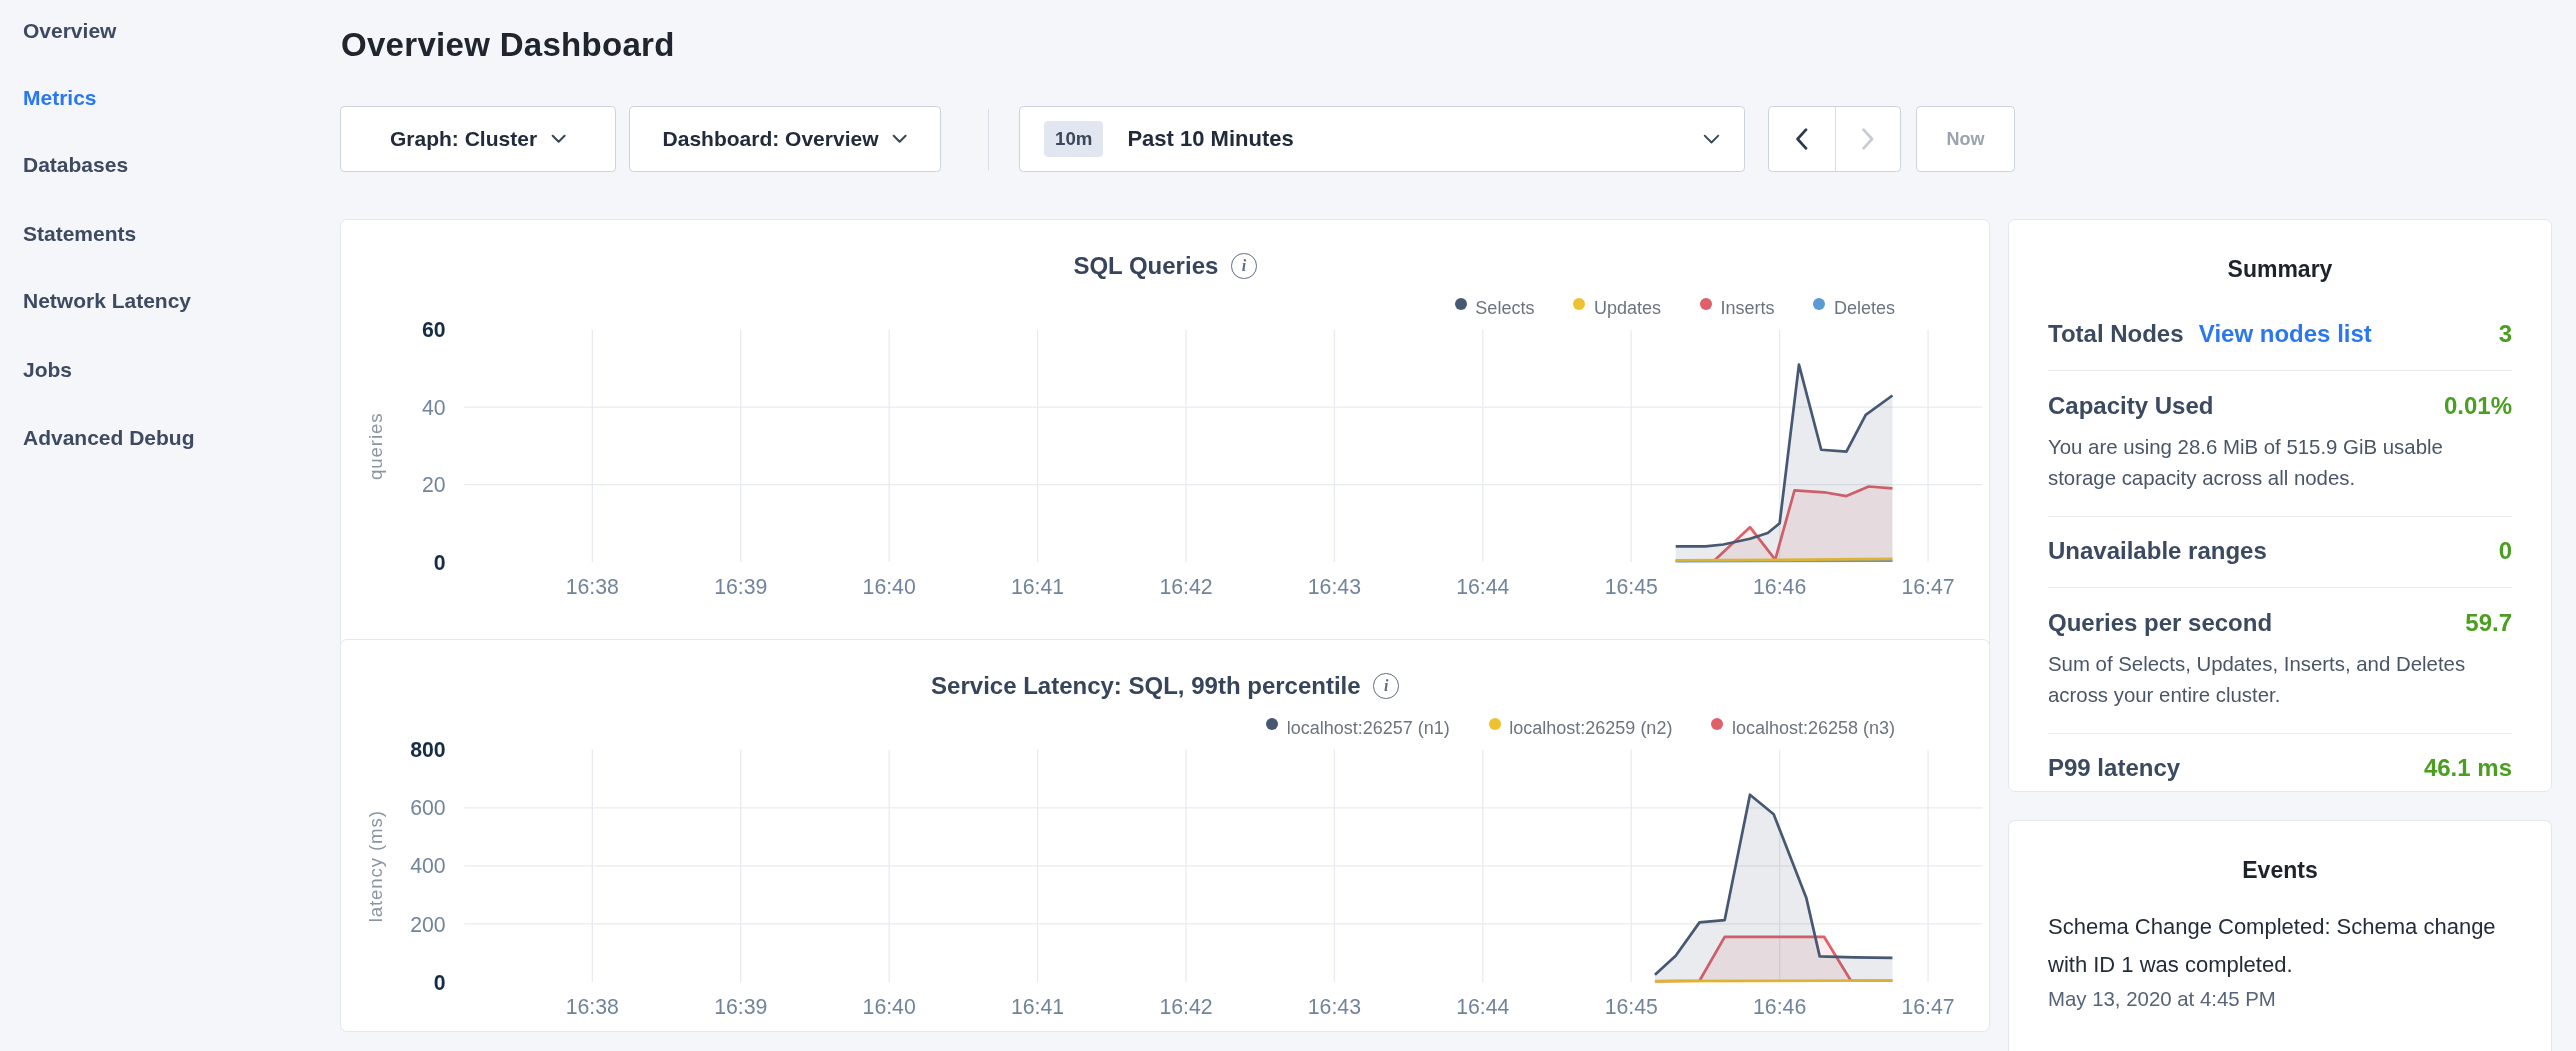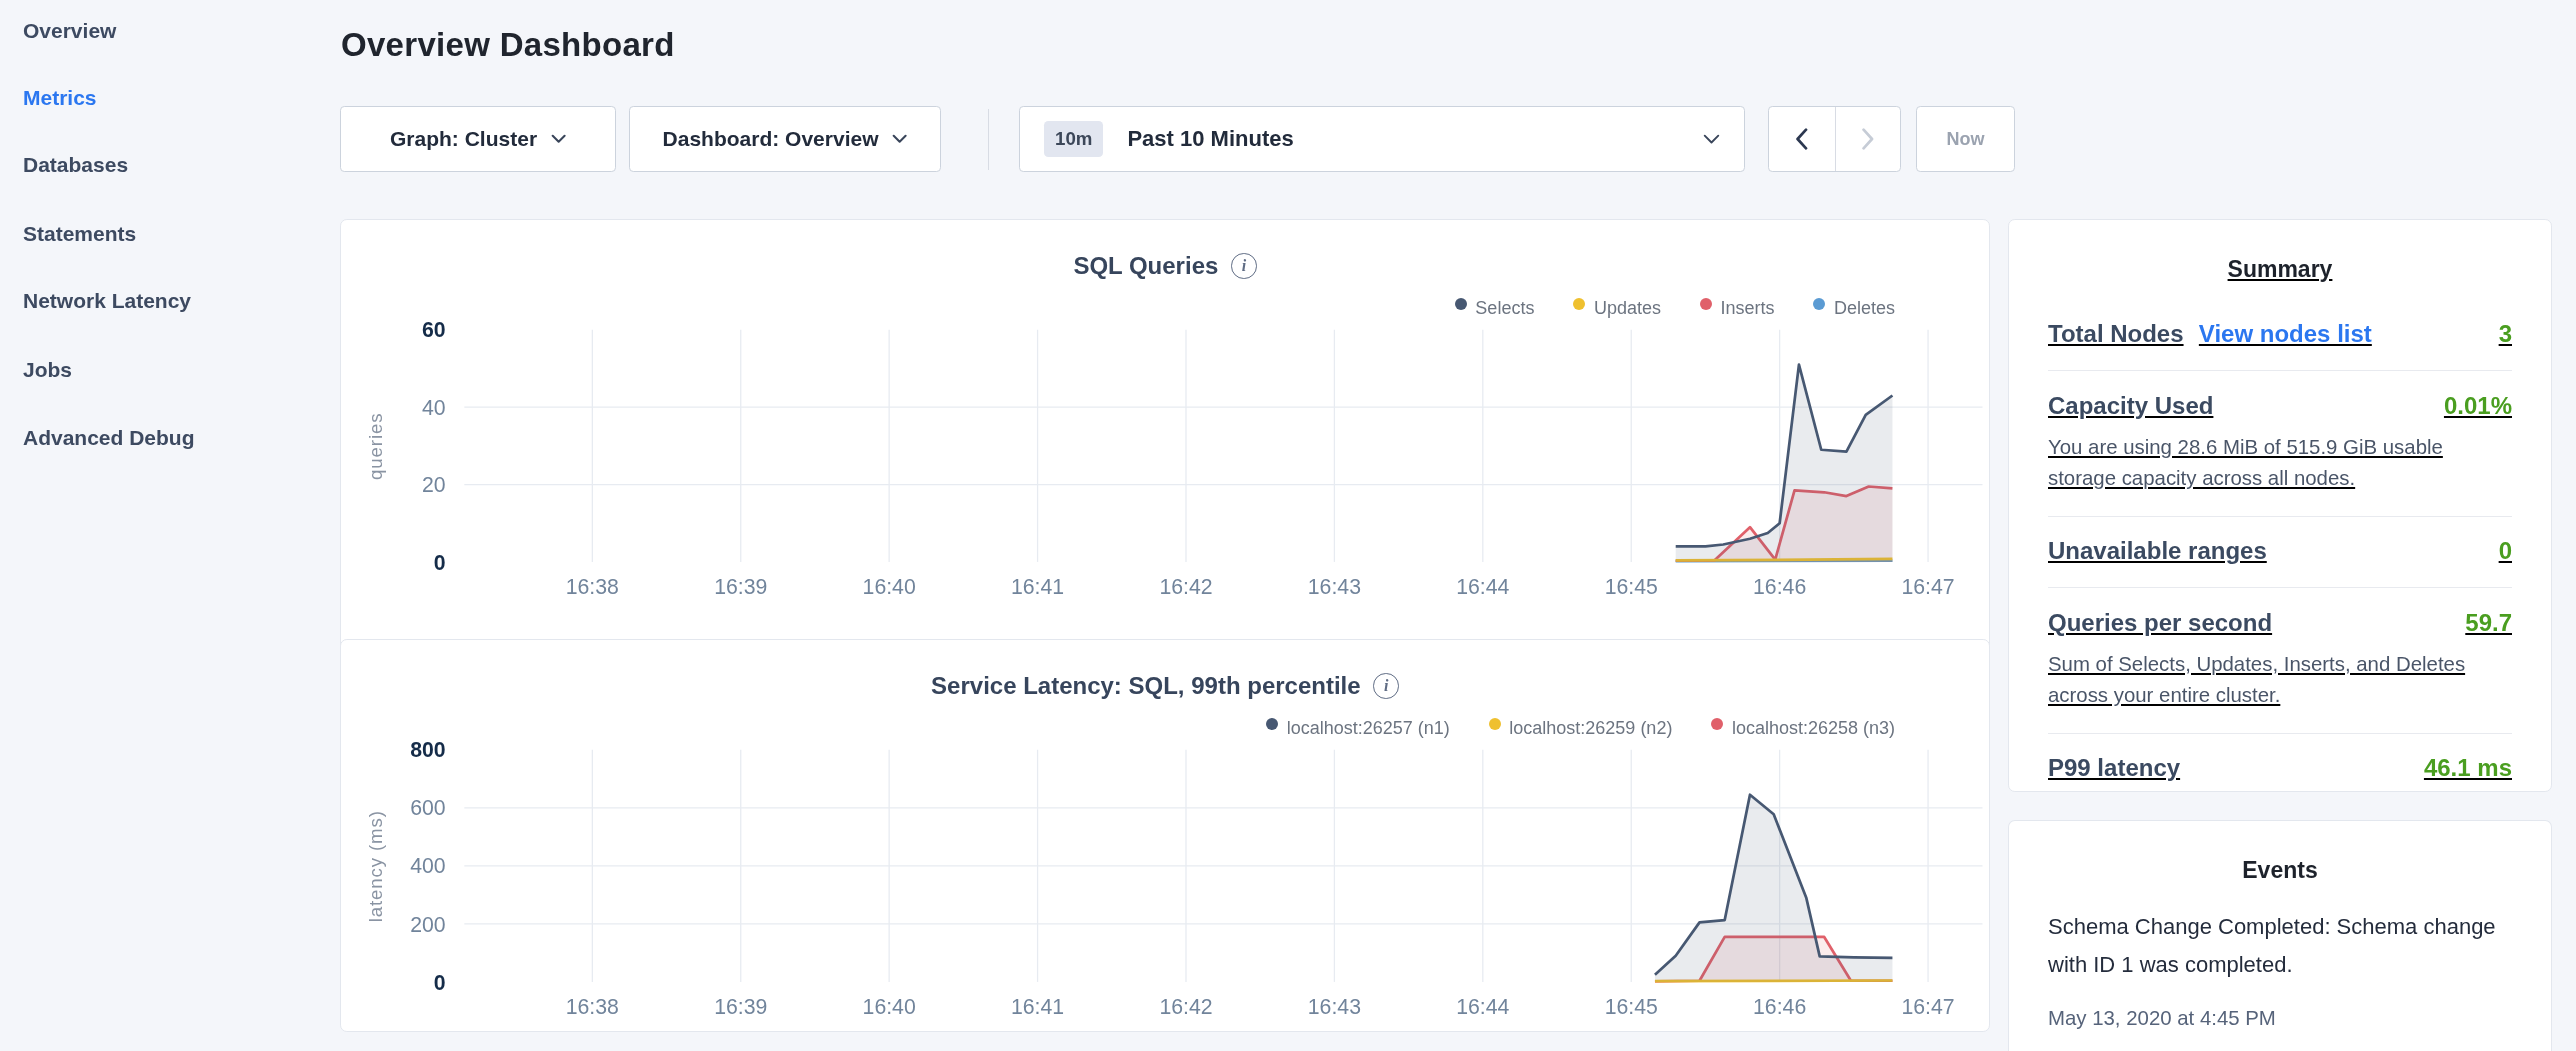--- a/index.html
+++ b/index.html
@@ -25,21 +25,21 @@
   .time-chev { margin-left:auto; }
   .pager { left:1768px; width:133px; padding:0; overflow:hidden; }
   .pager-half { width:66px; height:100%; display:flex; align-items:center; justify-content:center; }
   .pager-half + .pager-half { border-left:0.9px solid #d8dce4; }
   .now-btn { left:1916px; width:99px; font-size:18px; font-weight:700; color:#9ba3b0; }
 
   
   .card { position:absolute; background:#fff; border:0.9px solid #e3e7ee; border-radius:6.8px; }
   #chart-card-0 { left:340px; top:219px; width:1650px; height:487px; }
   #chart-card-1 { left:340px; top:639px; width:1650px; height:393px; }
-  #summary-card { left:2008px; top:219px; width:544px; height:573px;text-decoration:underline; }
+  #summary-card { left:2008px; top:219px; width:544px; height:573px; }
   #events-card  { left:2008px; top:820px; width:544px; height:231px; border-bottom:none; border-radius:6.8px 6.8px 0 0; }
 
   
   .chart-title-row { position:absolute; top:32px; left:0; width:100%; display:flex; align-items:center; justify-content:center; gap:12.8px; }
   .chart-title { font-size:24px; font-weight:700; color:#37455c; }
   .info-icon { width:25.5px; height:25.5px; border:1.7px solid #5f6c84; border-radius:50%; color:#5f6c84; font-size:16px; font-weight:700; display:flex; align-items:center; justify-content:center; font-family:"Liberation Serif", serif; font-style:italic; }
   .legend { position:absolute; top:78px; right:94px; display:flex; gap:39px; }
   .legend-item { display:flex; align-items:flex-start; gap:8.5px; font-size:18px; color:#6c7480; white-space:nowrap; }
   .legend-dot { width:12px; height:12px; border-radius:50%; flex:none; }
   svg.plot { position:absolute; left:0; top:0; }
@@ -51,21 +51,21 @@
   .sum-row:last-child { border-bottom:none; }
   .sum-row-head { display:flex; align-items:baseline; }
   .sum-label { font-size:24px; font-weight:700; color:#3b4a61; }
   .sum-link { font-size:24px; font-weight:700; color:#2b77f0; margin-left:15.3px; cursor:pointer; }
   .sum-value { margin-left:auto; font-size:24px; font-weight:700; color:#4a9e20; }
   .sum-desc { margin-top:12px; font-size:20.4px; color:#4a5568; line-height:31px; }
 
   
   .event-item { padding:24px 39px 0 39px; }
   .event-msg { font-size:22px; color:#242c3c; line-height:38px; }
-  .event-time { margin-top:23px; font-size:20.4px; color:#56637a; }
+  .event-time { margin-top:4px; font-size:20.4px; color:#56637a; }
 </style>
 </head>
 <body>
 
 <div id="app">
 
   <nav id="sidebar">
       <div class="side-item" style="top: 18.7px;">Overview</div>
       <div class="side-item active" style="top: 86px;">Metrics</div>
       <div class="side-item" style="top: 153px;">Databases</div>

